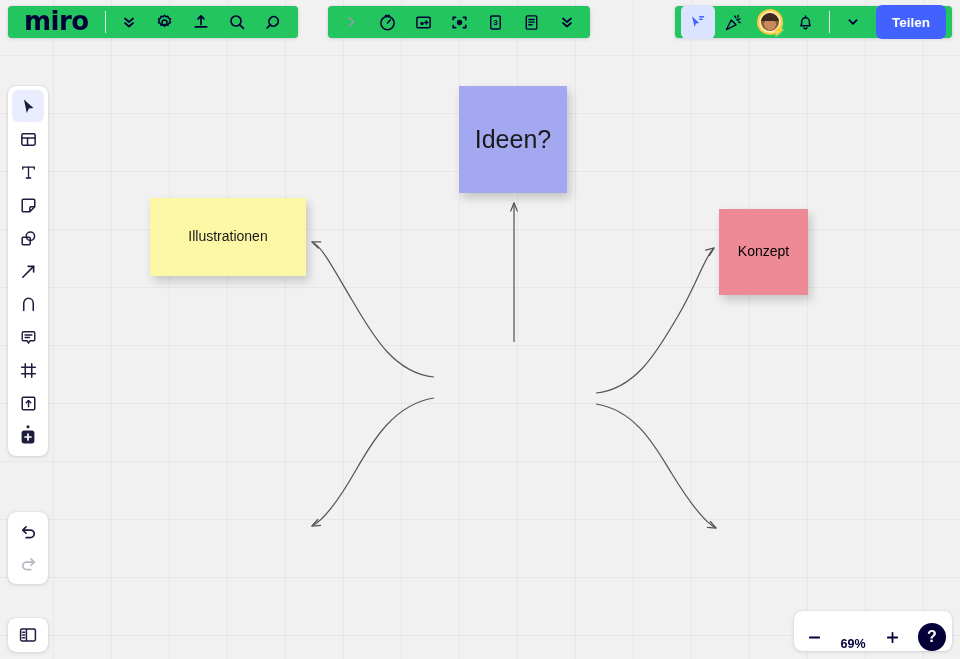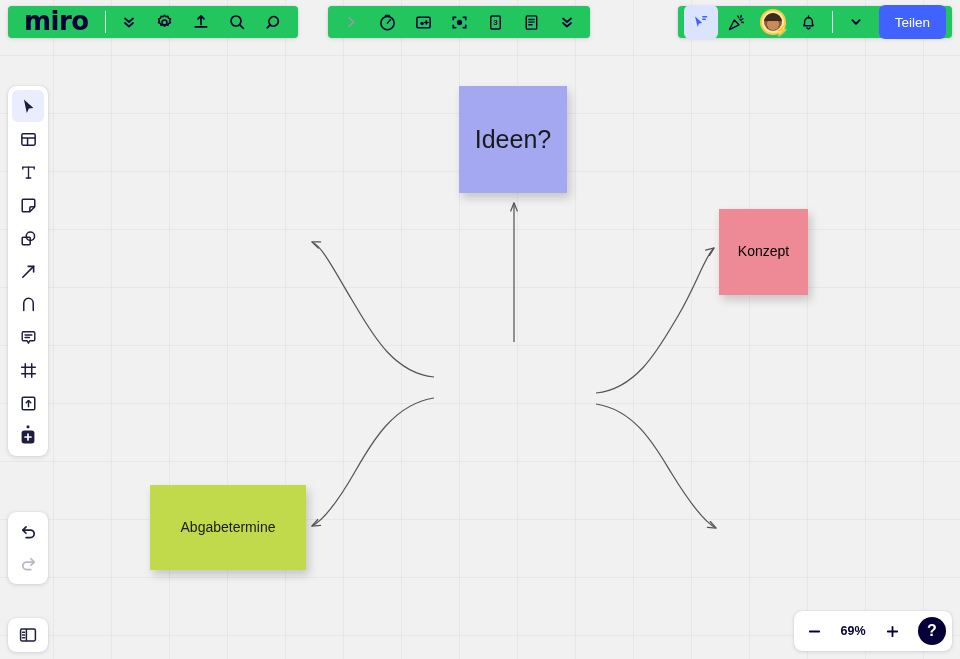--- a/index.html
+++ b/index.html
@@ -67,21 +67,21 @@
   .presentbtn{
     height:34px;display:flex;align-items:center;
     padding:0 12px;border-radius:6px;border:0;background:transparent;
     font-family:"Liberation Sans", sans-serif;
     font-size:13.5px;font-weight:700;color:#050038;cursor:pointer;white-space:nowrap;
   }
   .sharebtn{
     height:34px;padding:0 16px;border-radius:6px;border:0;
     background:#4262ff;color:#fff;
     font-family:"Liberation Sans", sans-serif;
-    font-size:13.5px;font-weight:400;cursor:pointer;margin-left:4px;white-space:nowrap;
+    font-size:13.5px;font-weight:700;cursor:pointer;margin-left:4px;white-space:nowrap;
   }
   .avatar{
     width:26px;height:26px;border-radius:50%;
     position:relative;display:flex;align-items:center;justify-content:center;
     box-sizing:border-box;
     border:2px solid #ffc83d;
     background:#ffe9b0;
     overflow:visible;
   }
   .avatar .face{
@@ -127,21 +127,21 @@
     background:#fff;border-radius:8px;
     box-shadow:0 1px 4px rgba(5,0,56,.12),0 0 1px rgba(5,0,56,.2);
     display:flex;align-items:center;justify-content:center;z-index:15;cursor:pointer;
   }
 
   
   #zoomwidget{
     position:absolute;right:8px;bottom:8px;height:40px;
     background:#fff;border-radius:8px;
     box-shadow:0 1px 4px rgba(5,0,56,.12),0 0 1px rgba(5,0,56,.2);
-    display:flex;align-items:center;gap:8px;padding:0 6px;z-index:15;
+    display:flex;align-items:flex-end;gap:8px;padding:0 6px;z-index:15;
   }
   .zbtn{
     width:28px;height:28px;border:0;background:transparent;cursor:pointer;
     display:flex;align-items:center;justify-content:center;border-radius:5px;
     color:#050038;
   }
   #zoomlevel{
     font-size:12.5px;font-weight:700;color:#050038;
     min-width:34px;text-align:center;cursor:pointer;
   }
@@ -167,25 +167,25 @@
       <path d="M514,342 L514,203" marker-end="url(#ah)"></path>
       <path d="M434,377 C392,373 370,330 352,300 C334,270 322,246 312,242" marker-end="url(#ah)"></path>
       <path d="M596,393 C638,389 660,346 678,316 C696,286 706,254 714,248" marker-end="url(#ah)"></path>
       <path d="M434,398 C394,404 372,442 356,470 C340,498 324,520 312,526" marker-end="url(#ah)"></path>
       <path d="M596,404 C636,410 656,448 672,474 C688,500 704,522 716,528" marker-end="url(#ah)"></path>
     </g>
   </svg>
 
   <div class="node" style="left:459px;top:86px;width:108px;height:107px;background:#a3a8f0;color:#1a1a1a;font-size:25px;">Ideen?</div>
 
+  <div class="node" style="left:150px;top:198px;width:156px;height:78px;background:#fbf7a4;color:#1a1a1a;">Illustrationen</div>
 
   <div class="node" style="left:719px;top:209px;width:89px;height:86px;background:#ee8a96;color:#000000;">Konzept</div>
 
 
-  <div class="node" style="left:150px;top:485px;width:156px;height:85px;background:#c0da4b;color:#1a1a1a;">Abgabetermine</div>
 
 </div>
 
 <div class="bar" id="bar-left">
   <div class="logo">miro</div>
   <div class="divider"></div>
 
   <button class="tbtn">
     <svg width="18" height="18" viewBox="0 0 18 18" fill="none" stroke="#050038" stroke-width="1.7" stroke-linecap="round" stroke-linejoin="round">
       <path d="M5 5.5 L9 9 L13 5.5"></path>

